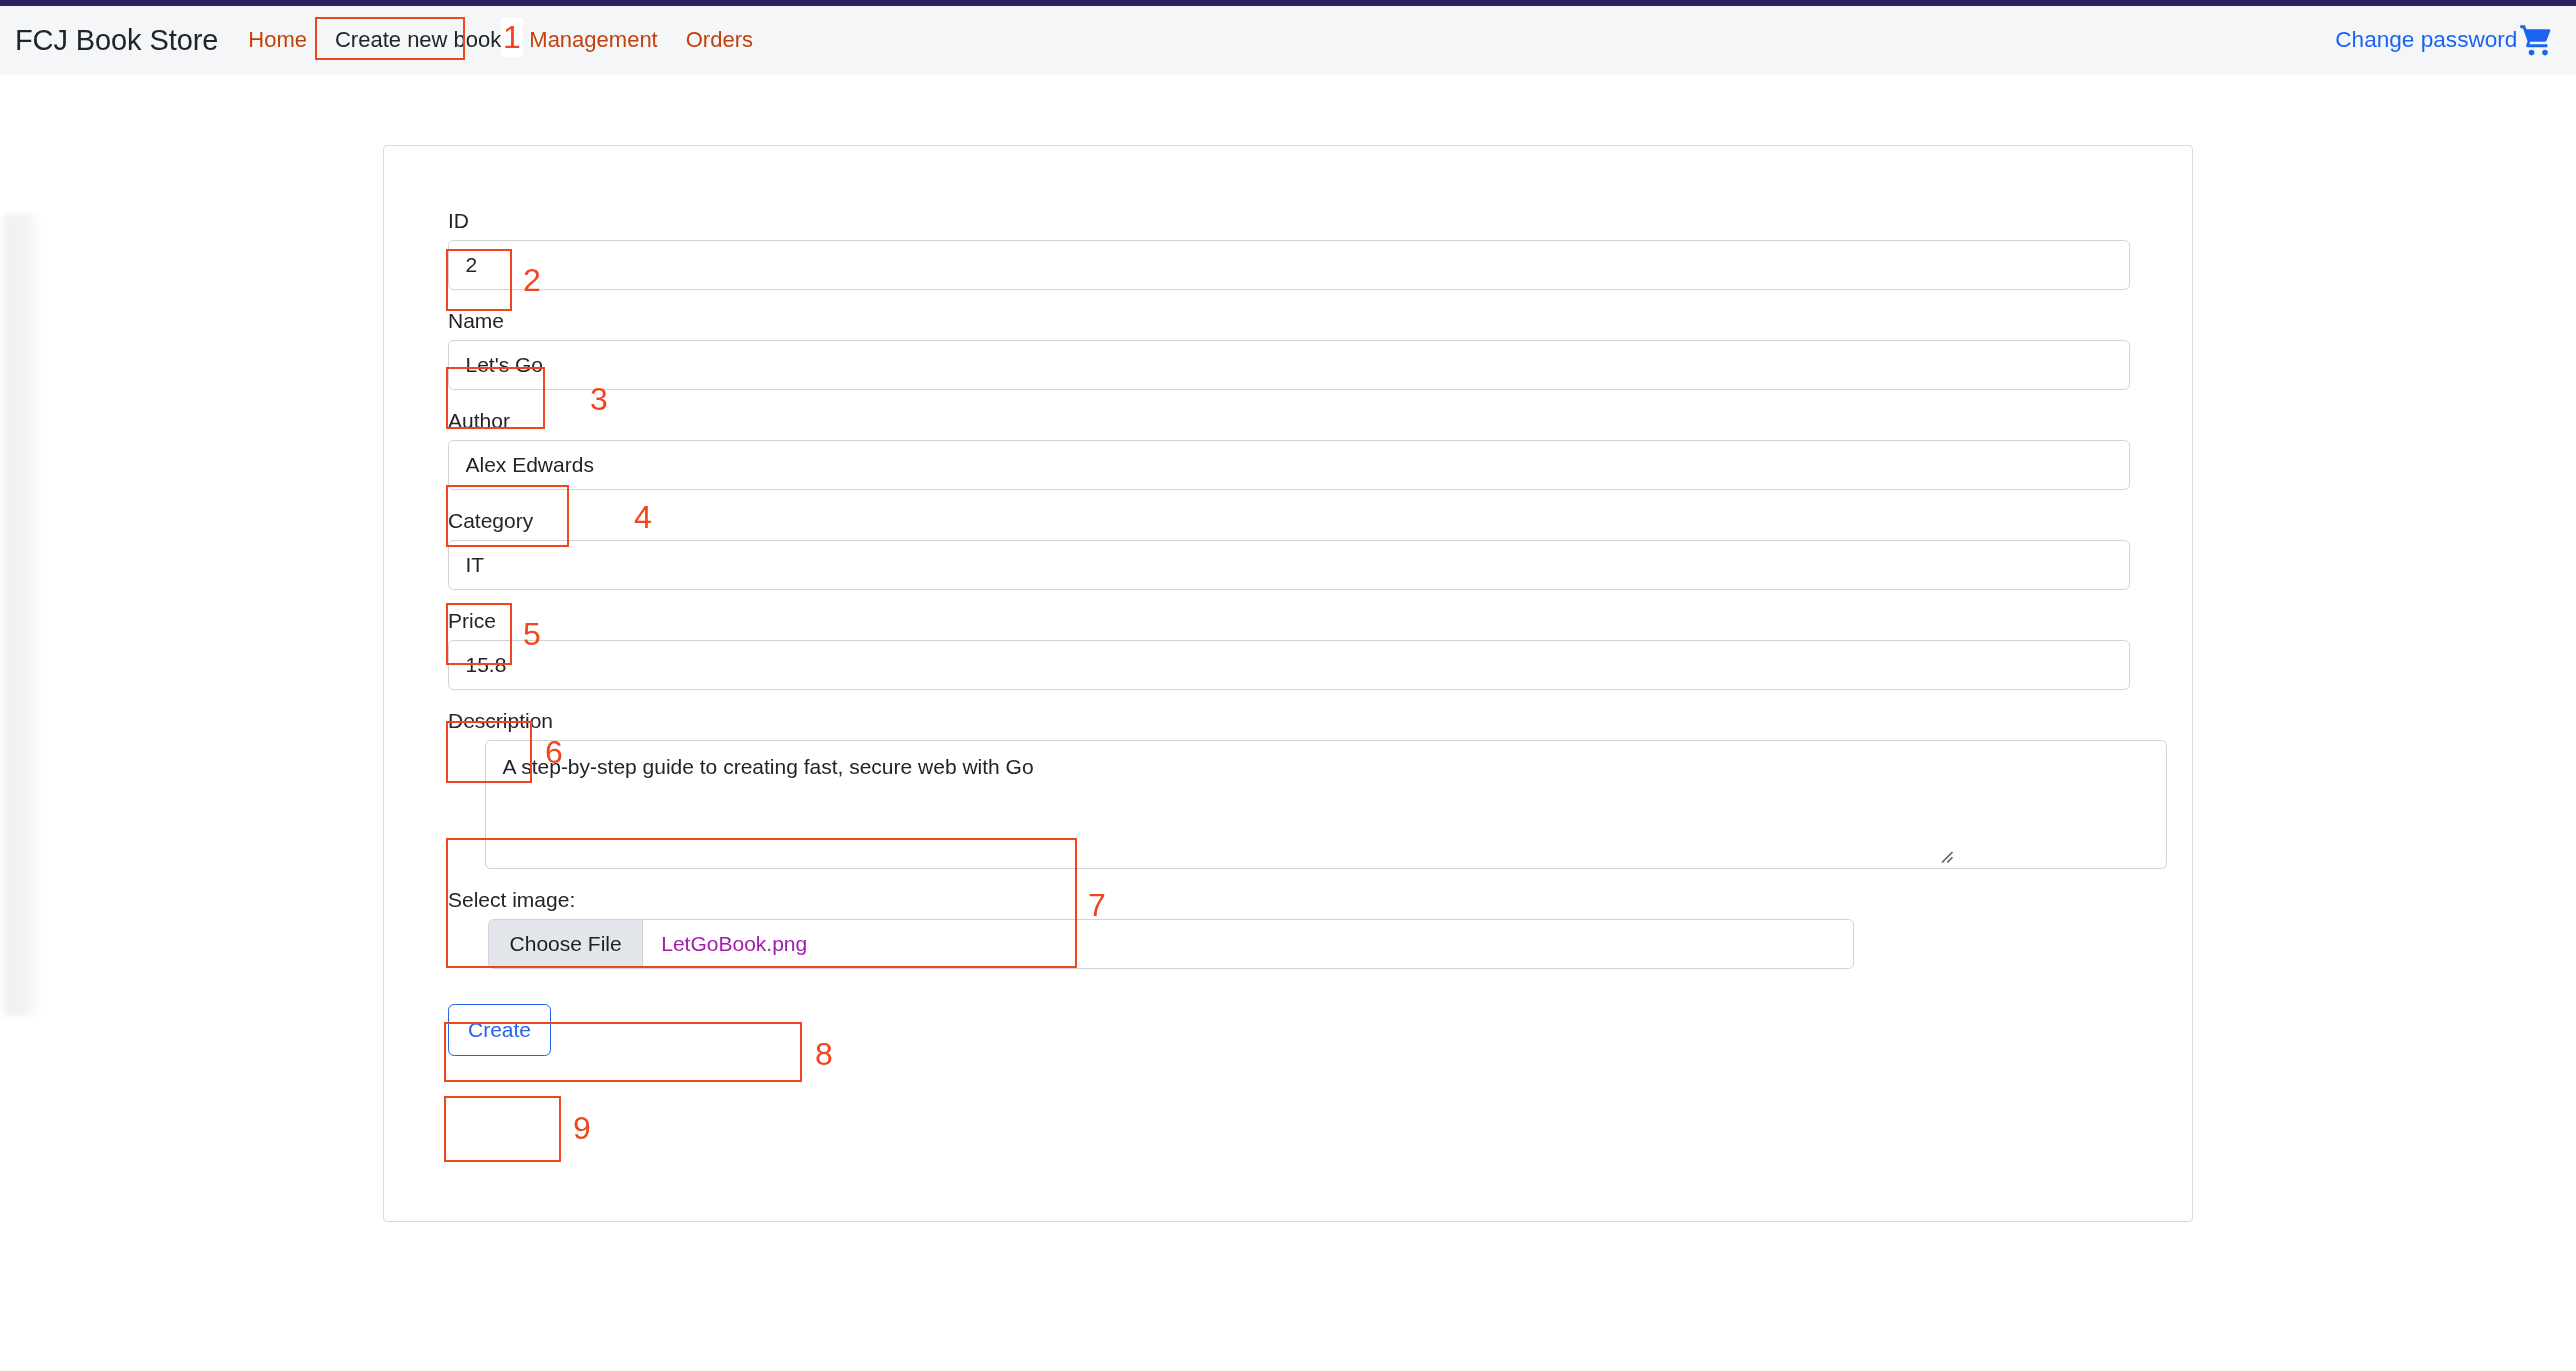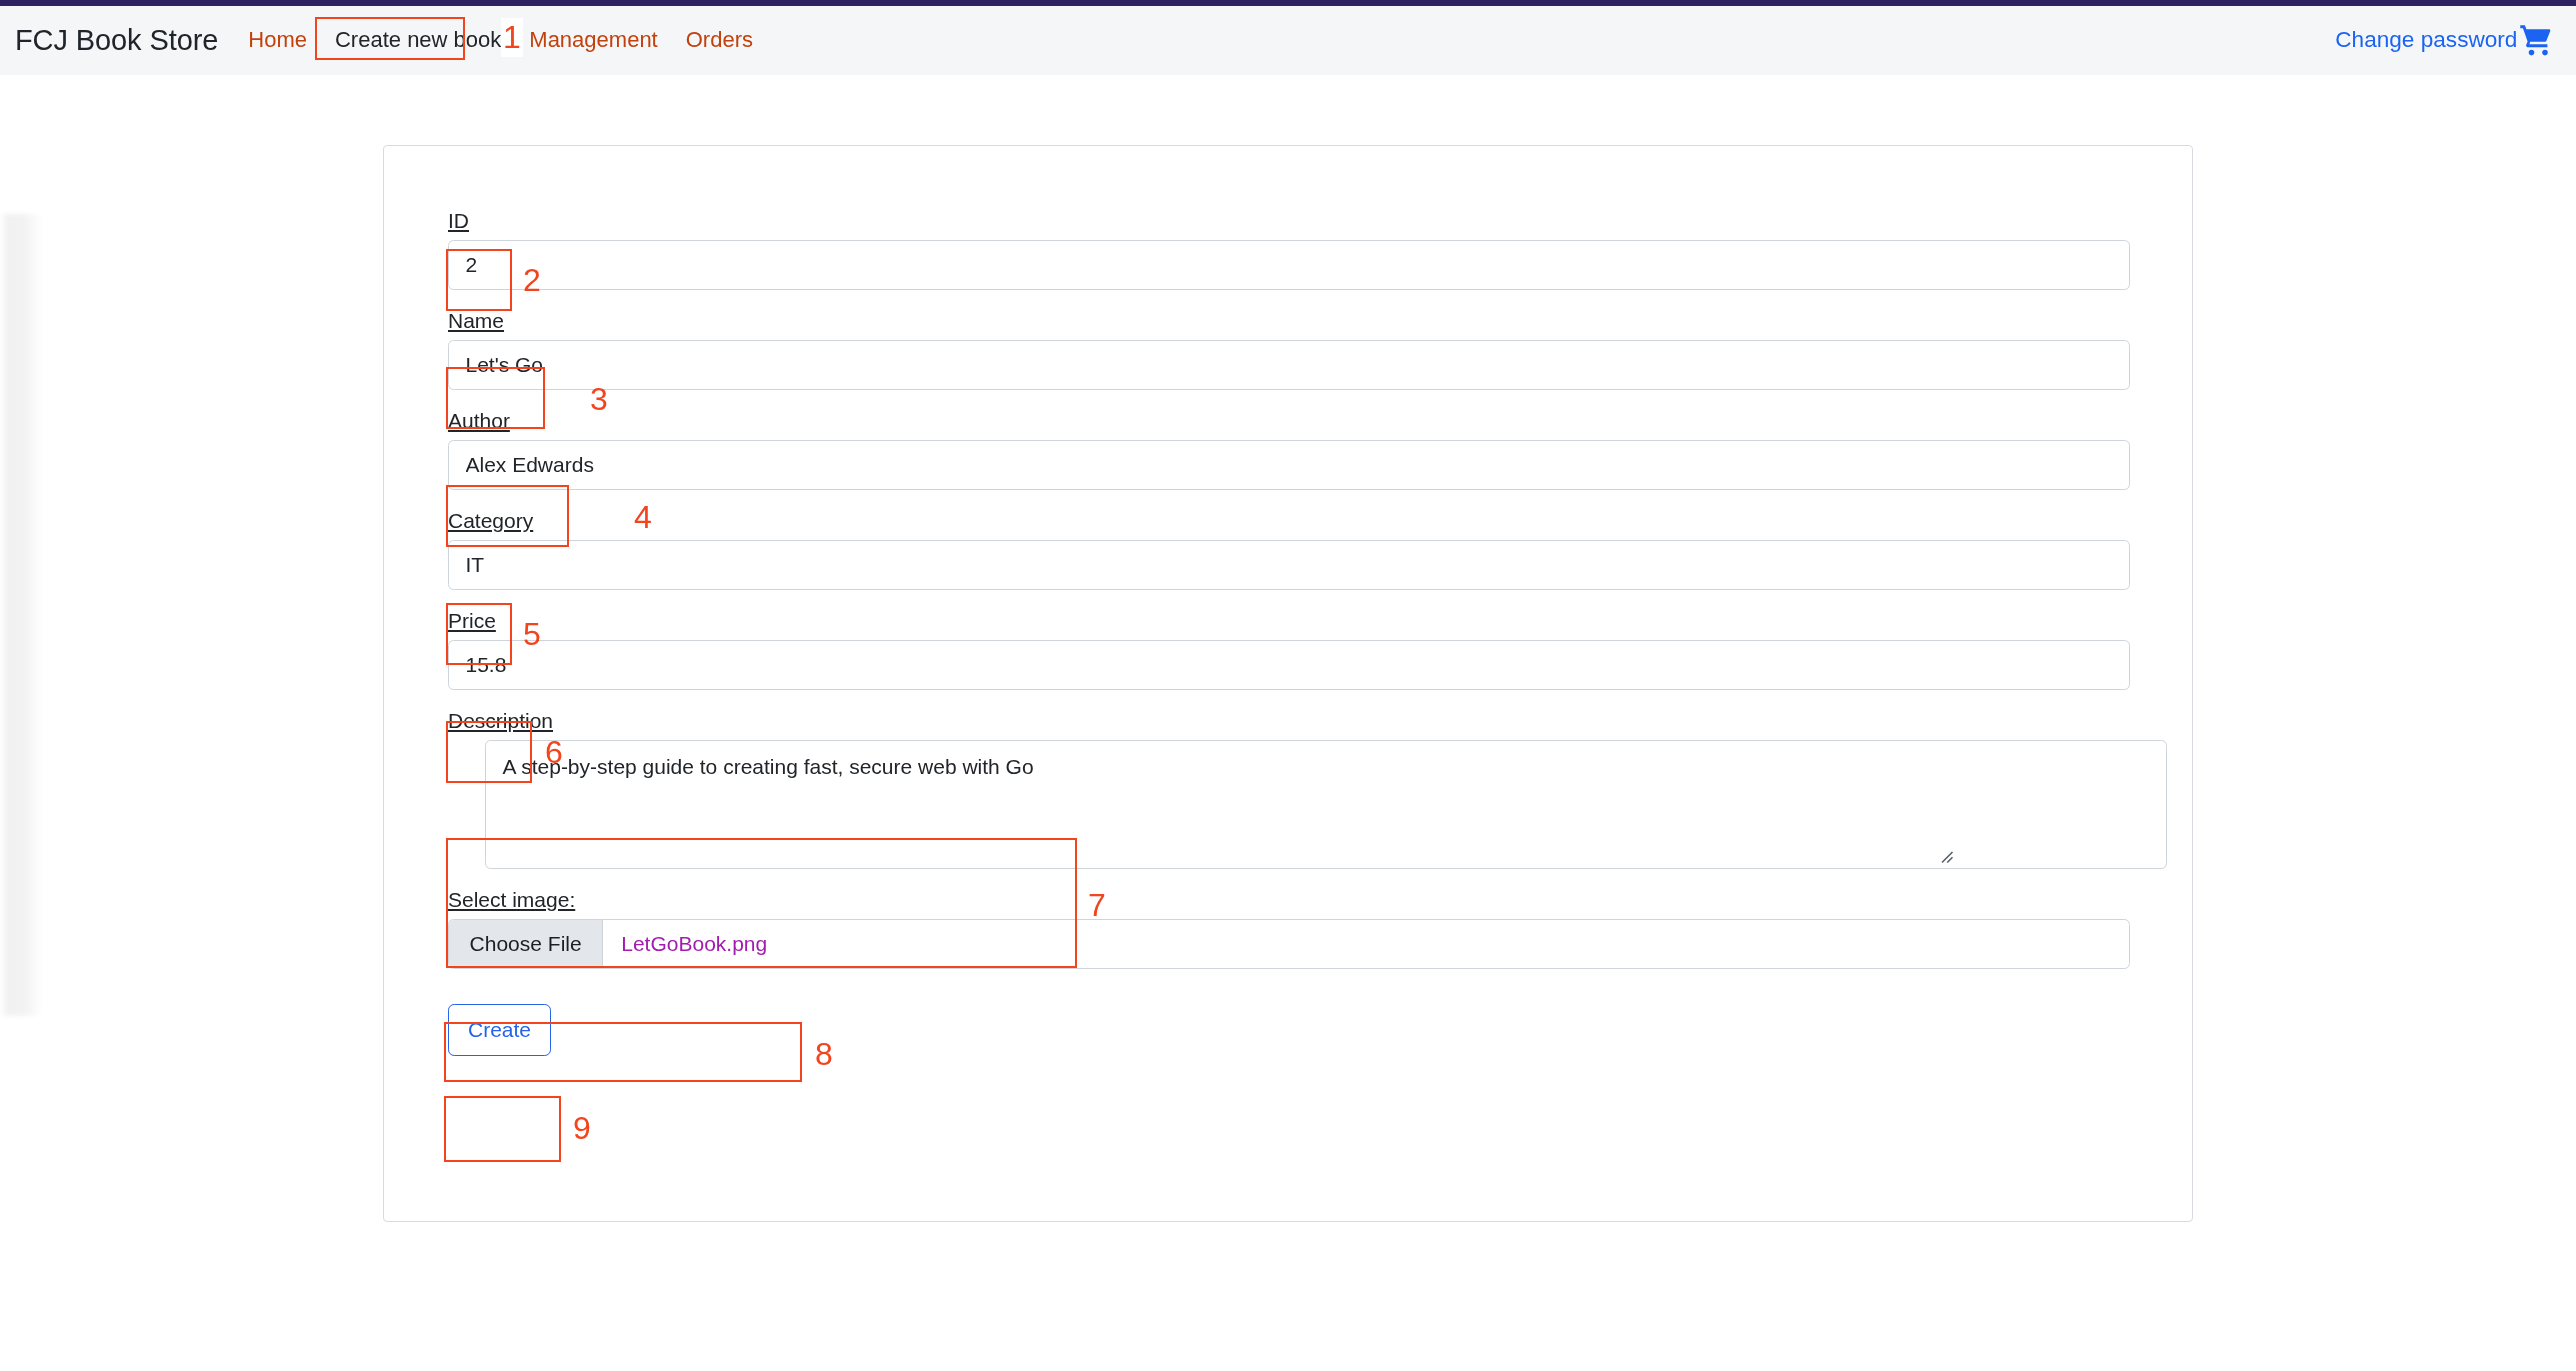--- a/index.html
+++ b/index.html
@@ -84,21 +84,20 @@
     left: 64px; top: 64px;
     width: 1682px;
   }
 
   .field-label {
     font-size: 21px;
     color: #212529;
     margin-bottom: 9px;
     display: block;
     line-height: 1;
-    text-decoration: underline;
   }
 
   .text-input {
     display: block;
     width: 1682px;
     height: 50px;
     border: 1.4px solid #ced4da;
     border-radius: 5.5px;
     background: #ffffff;
     font-size: 21px;
@@ -131,26 +130,27 @@
     position: absolute;
     right: 5.5px; bottom: 4.8px;
     width: 18px; height: 18px;
     pointer-events: none;
   }
 
   
   .file-input {
     display: flex;
     align-items: stretch;
-    width: 1682px;
+    width: 1366px;
     height: 50px;
     border: 1.4px solid #ced4da;
     border-radius: 5.5px;
     background: #ffffff;
     overflow: hidden;
+    margin-left: 40px;
   }
   .file-btn {
     background: #e3e6ea;
     border-right: 1.4px solid #ced4da;
     font-size: 21px;
     color: #1c1f23;
     display: flex;
     align-items: center;
     padding: 0 20.6px;
     white-space: nowrap;

